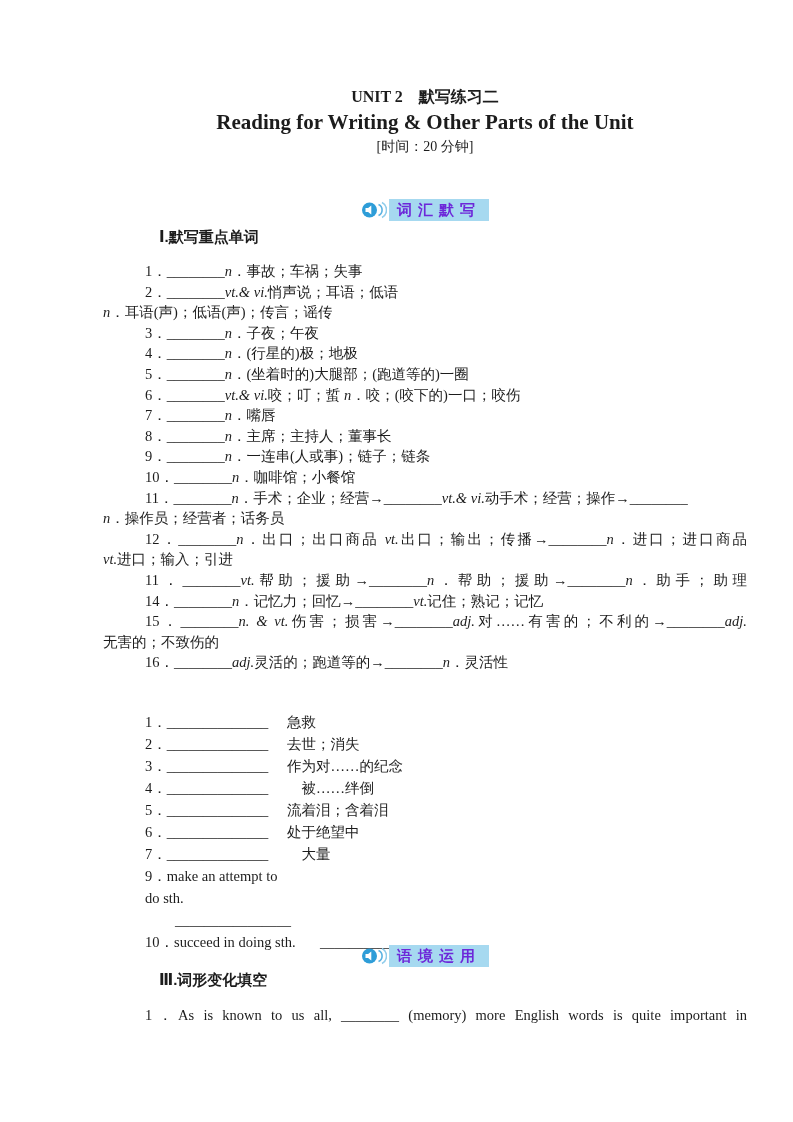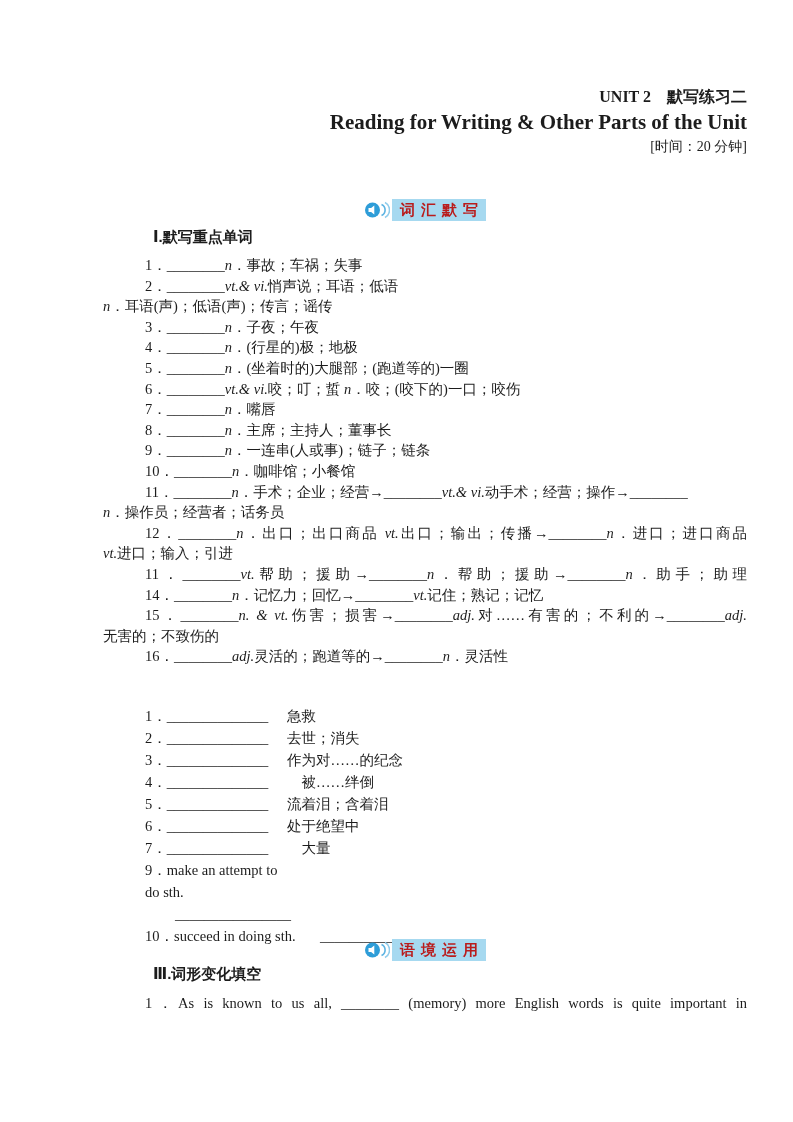--- a/index.html
+++ b/index.html
@@ -2,39 +2,39 @@
 <html><head>
 <meta charset="utf-8">
 <style>
   html,body { margin:0; padding:0; background:#ffffff; }
   .page {
     width:793px; height:1122px; background:#ffffff; overflow:hidden;
     font-family:"Liberation Serif","DejaVu Serif",serif;
     color:#1c1c1c; font-size:14.5px; position:relative;
   }
   .content { padding:86px 46px 0 103px; }
-  .center { text-align:right; }
+  .center { text-align:center; }
   .title    { font-weight:bold; font-size:16px;  line-height:21px; }
   .subtitle { font-weight:bold; font-size:21px;  line-height:20px; margin-top:5px; }
   .time     { font-size:14px; line-height:20px; margin-top:5px; }
   .badge-row { text-align:center; }
   .badge-row.badge1 { margin-top:42px; }
   .badge-row.badge2 { margin-top:-8px; }
   .badge { display:inline-flex; align-items:center; }
   .badge svg { display:block; margin-right:2px; }
   .badge-label {
-    background:#a6d9f0; color:#b91c1c;
+    background:#a6d9f0; color:#6d28d9;
     font-family:"Liberation Sans","DejaVu Sans",sans-serif;
     font-weight:bold; font-size:15px; letter-spacing:6px;
-    line-height:20px; padding:1px 2px 1px 8px;
+    line-height:20px; padding:1px 8px 1px 8px;
   }
   .heading {
     font-family:"Liberation Sans","DejaVu Sans",sans-serif;
     font-weight:bold; font-size:15px; line-height:20px;
-    padding-left:42px; margin:8px;
+    padding-left:42px; margin:14px;
   }
   .h1m { margin-top:3px; }
   .h2m { margin-top:5px; }
   .h3m { margin-top:0; }
   .spacer2 { height:38px; }
   .ln { margin:0; text-align:left; }
   .ln.first { padding-left:42px; }
   .ln.fill { text-align:justify; text-align-last:justify; }
   .s1 .ln { line-height:20.6px; }
   .s2 .ln { line-height:22px;font-family:Liberation Serif, serif; }

